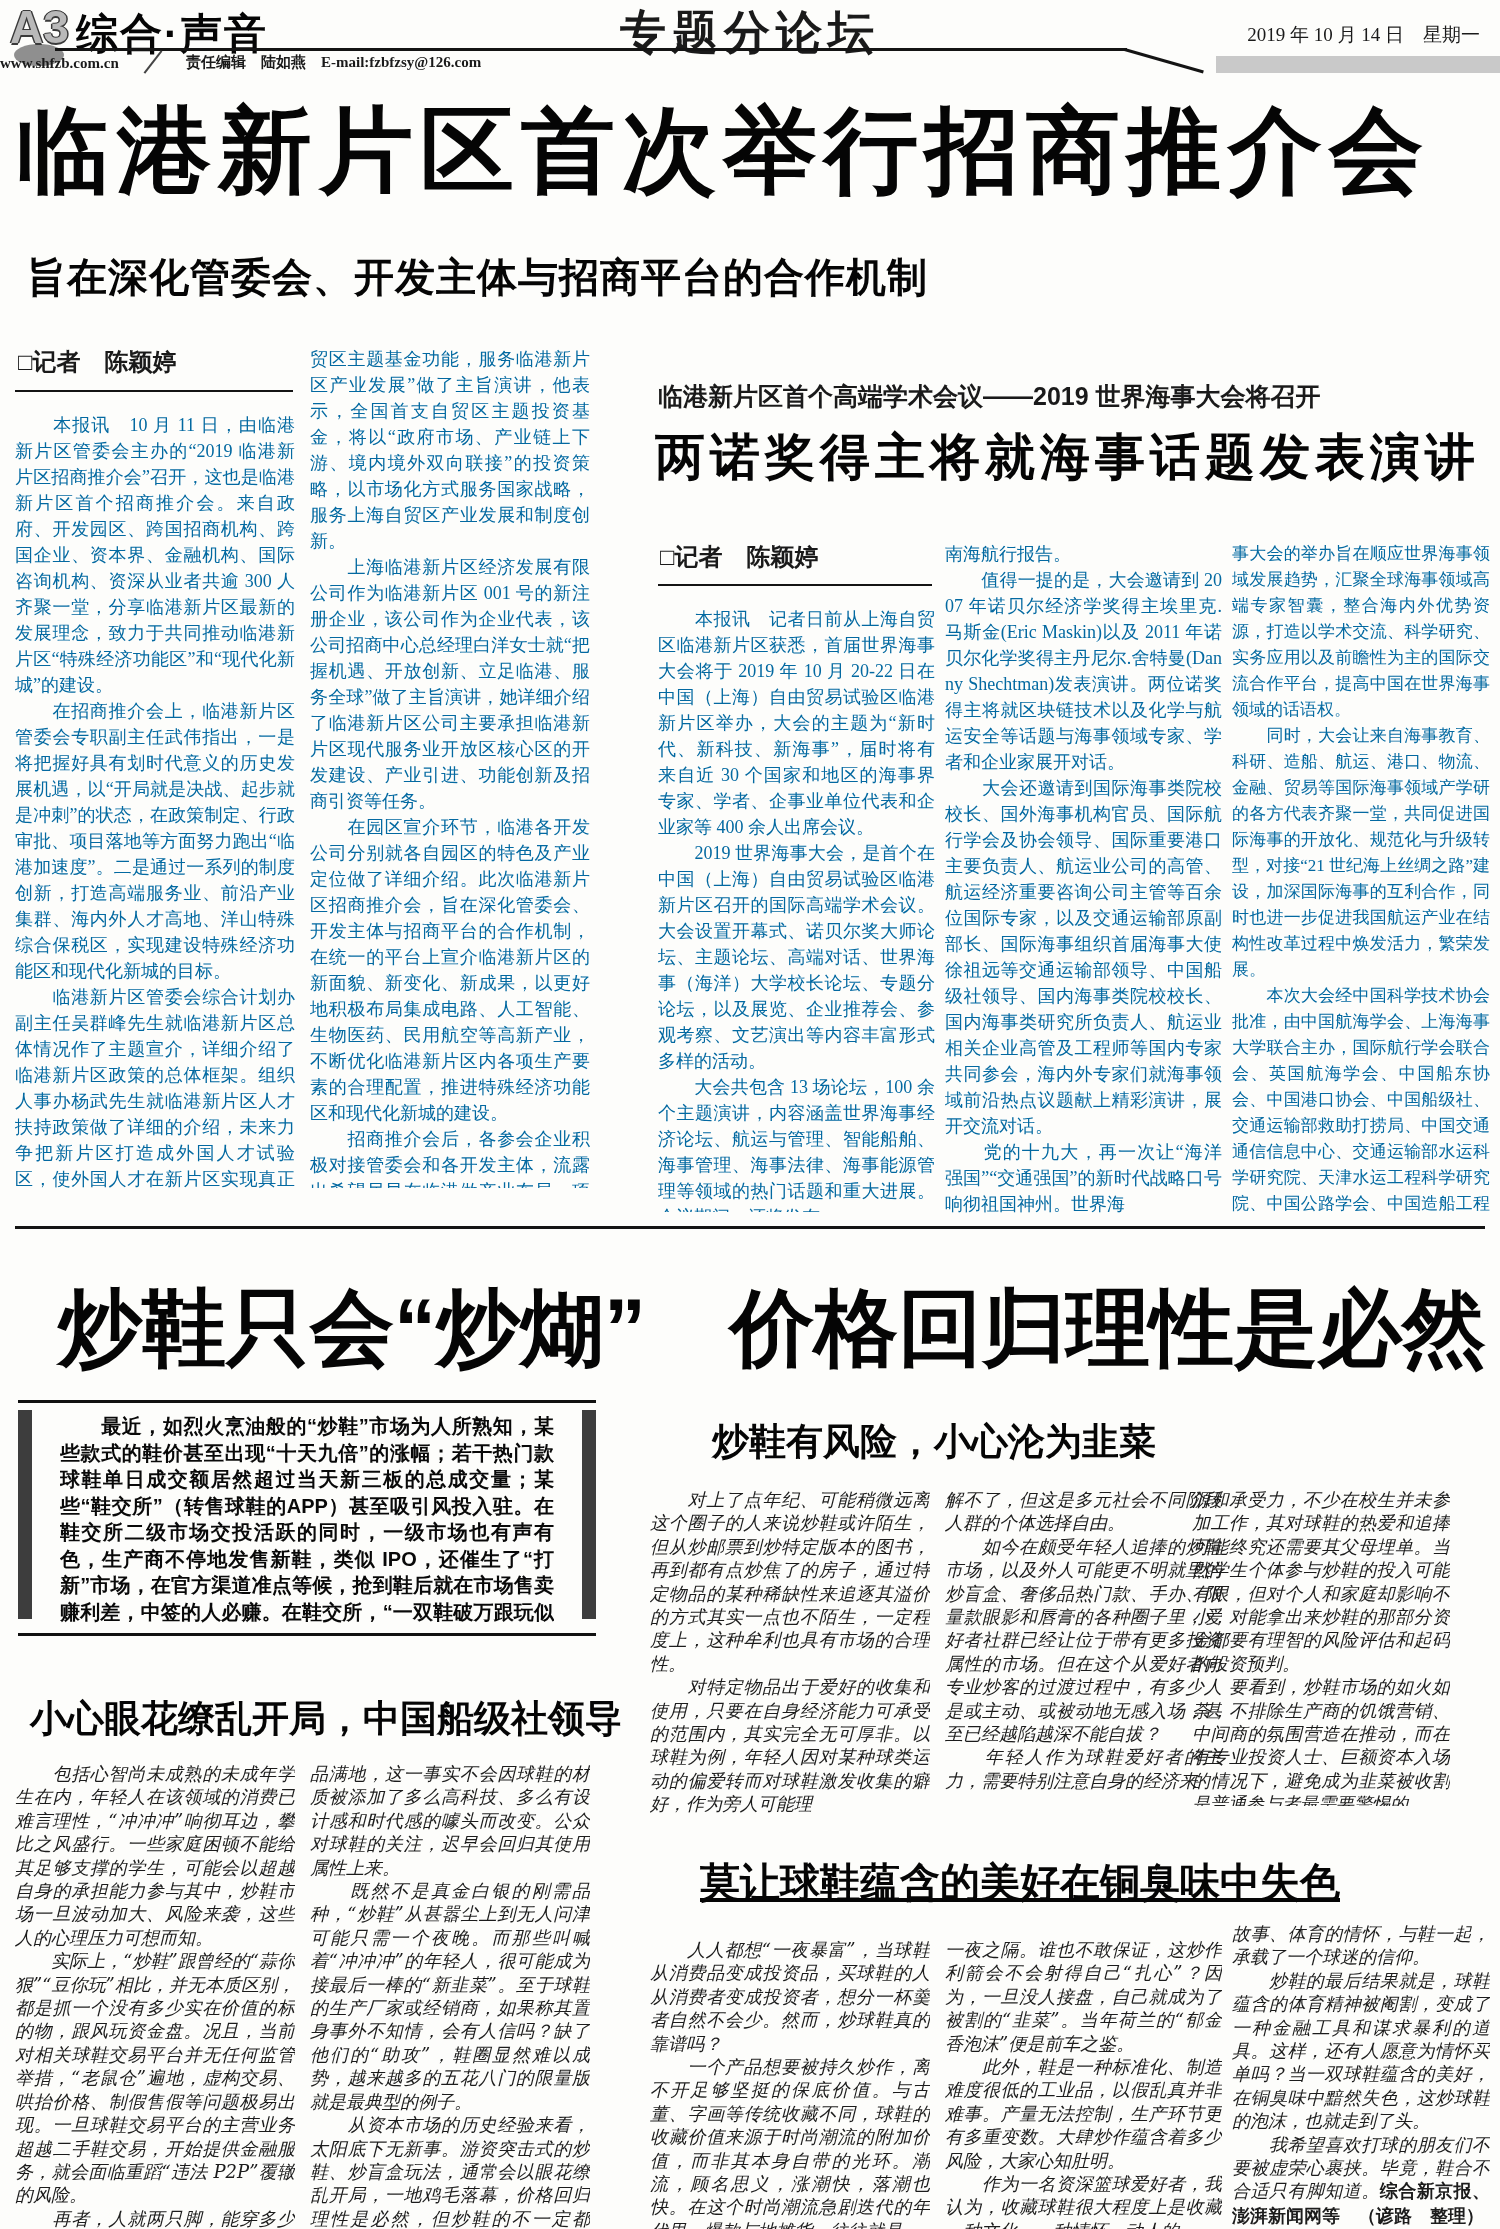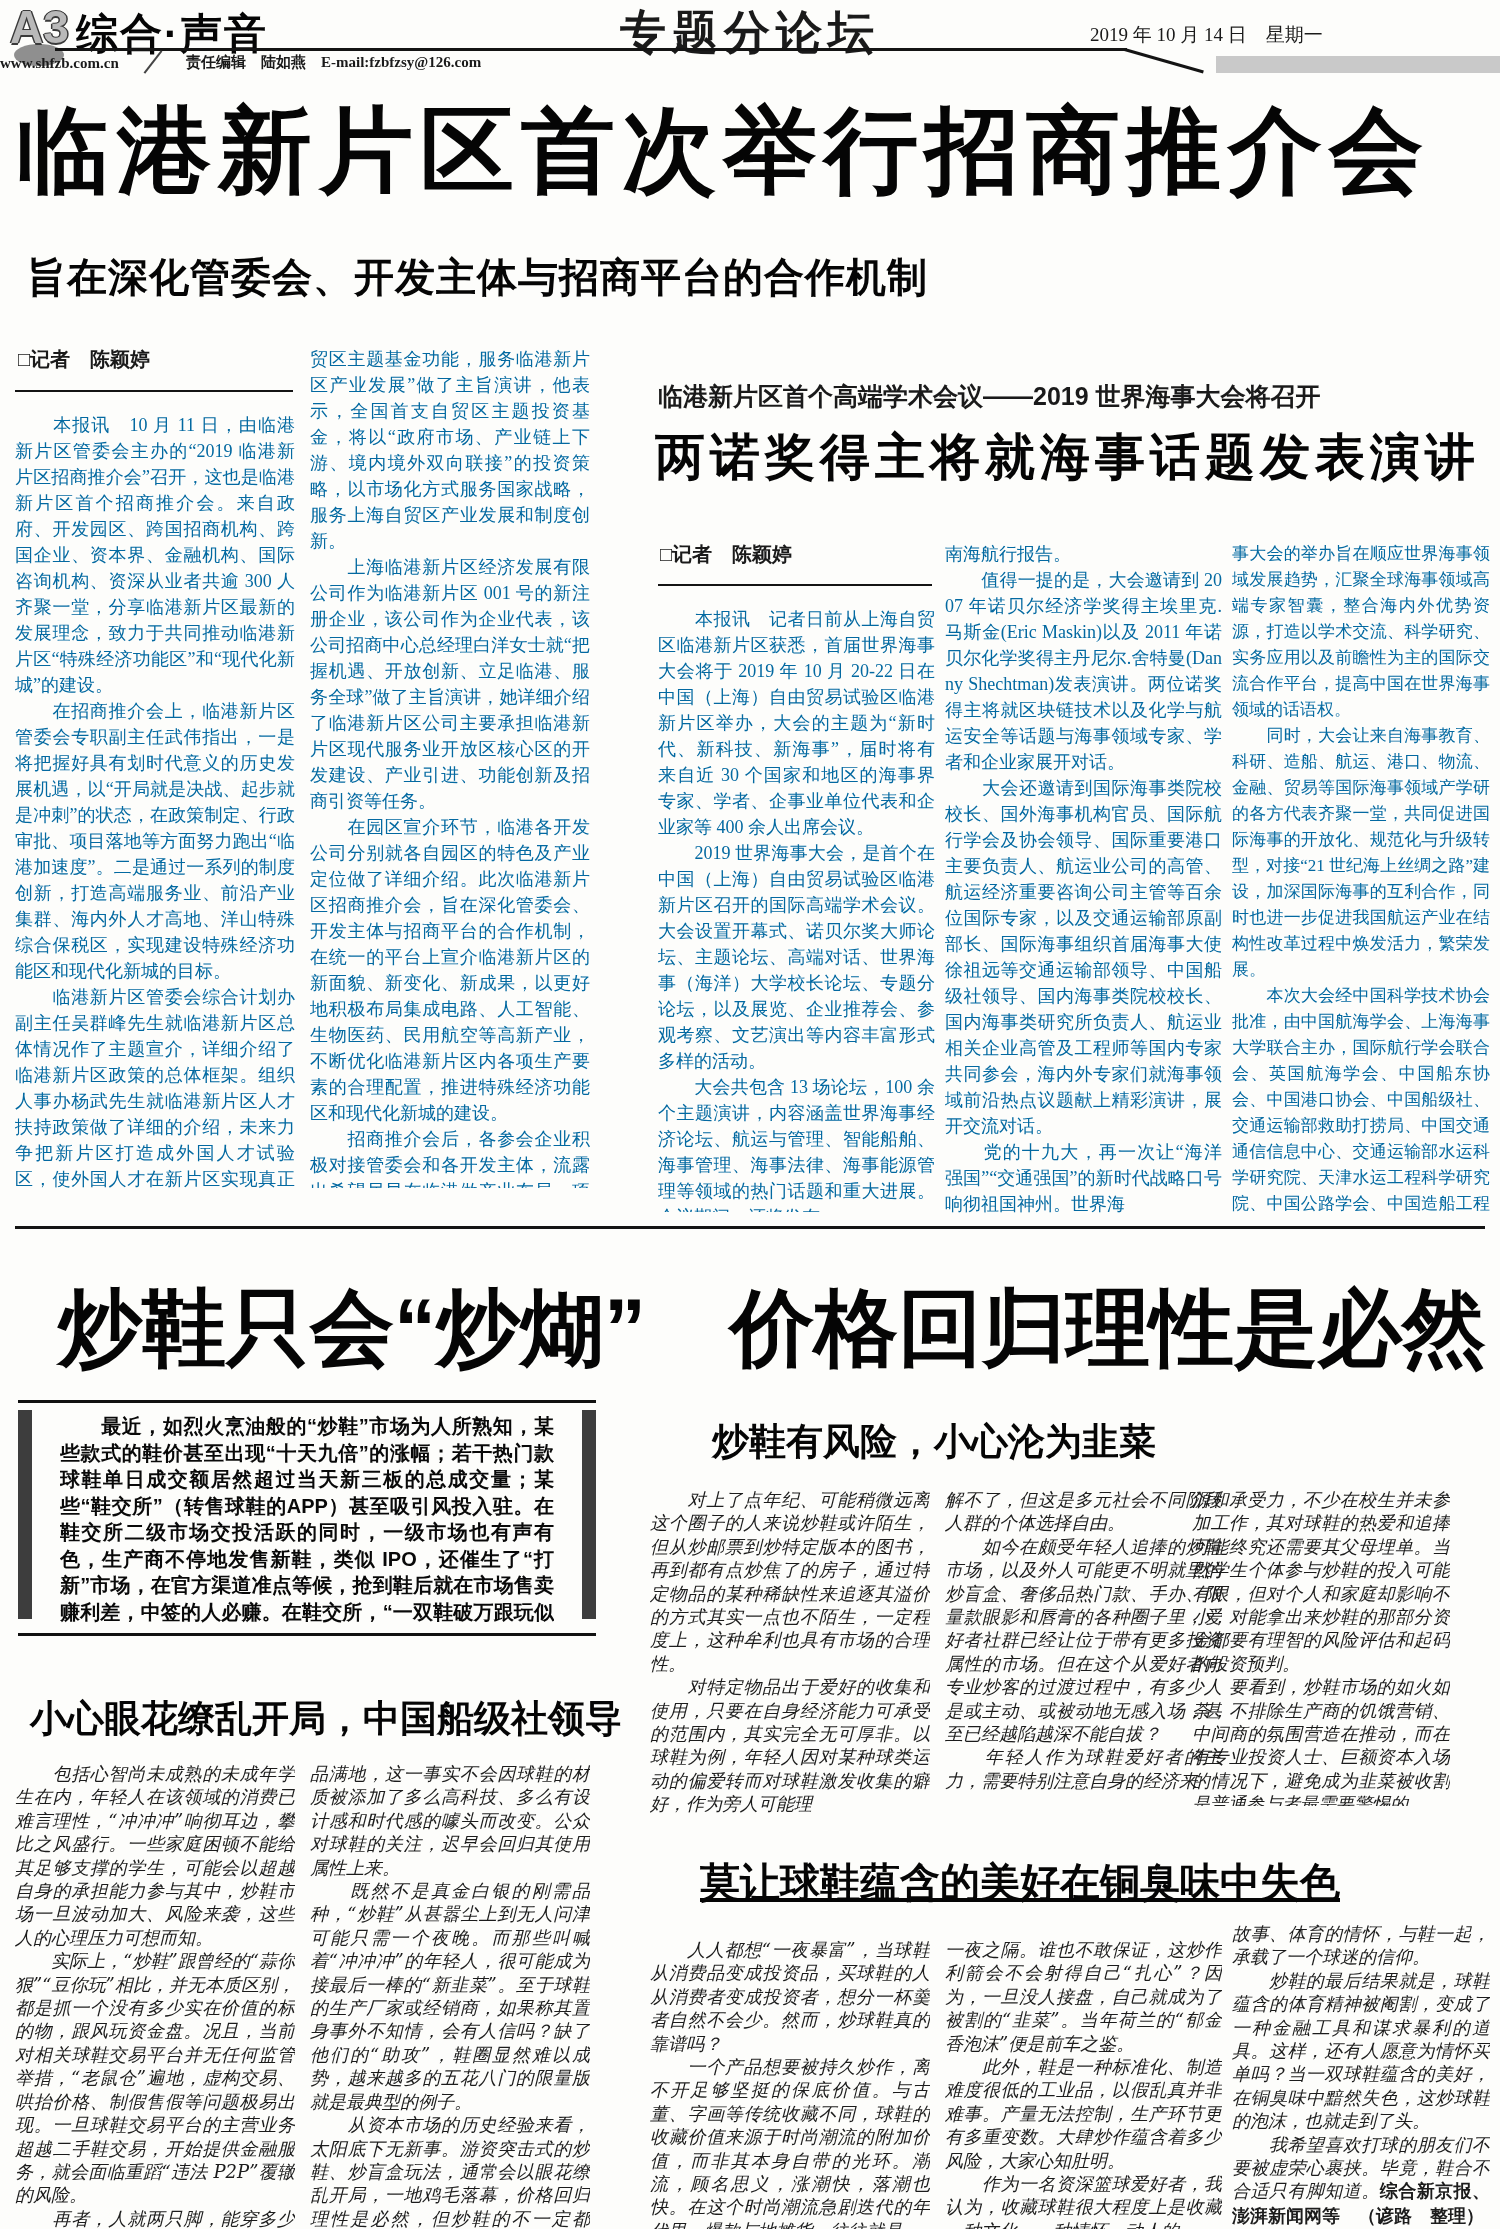--- a/index.html
+++ b/index.html
@@ -6,21 +6,21 @@
   .page{position:relative;width:1500px;height:2229px;margin:0 auto;background:#fdfdfb;overflow:hidden;
         font-family:"Liberation Serif",serif;color:#1a1a1a;}
   .abs{position:absolute;}
   .sans{font-family:"Liberation Sans",sans-serif;}
   .serifb{font-family:"Liberation Serif",serif;font-weight:bold;}
   .col{word-break:break-all;text-align:justify;white-space:pre-line;overflow:hidden;
        font-size:18px;line-height:26px;color:#0369a1;}
   .kai{font-family:"DejaVu Serif",serif;font-style:italic;font-size:18px;line-height:23.4px;color:#1c1c1c;}
   .headline{font-weight:900;white-space:nowrap;color:#050505;}
   .rule{background:#141414;}
-  .byline{font-size:20px;font-weight:bold;white-space:nowrap;}
+  .byline{font-size:24px;font-weight:bold;white-space:nowrap;}
   .subhead{font-family:"Liberation Sans",sans-serif;font-weight:900;white-space:nowrap;color:#050505;}
   .ledebox{border-top:3px solid #111;border-bottom:3px solid #111;background:#fdfdfb;}
   .ledebox .bar{position:absolute;top:7px;width:14px;height:209px;background:#3d3d3d;}
   .ledebox .txt{position:absolute;left:42px;right:42px;top:10px;bottom:6px;
         font-family:"Liberation Sans",sans-serif;font-weight:bold;font-size:20px;line-height:26.5px;
         text-align:justify;word-break:break-all;white-space:pre-line;overflow:hidden;color:#090909;}
   .credit{font-family:"Liberation Sans",sans-serif;font-style:normal;font-weight:bold;}
   .badgeA{font-family:"Liberation Sans",sans-serif;font-weight:900;color:#b9b9b9;
         text-shadow:1.5px 0 #3a3a3a,-1.5px 0 #3a3a3a,0 1.5px #3a3a3a,0 -1.5px #3a3a3a;line-height:1;}
   .ellipse{background:#8f8f8f;border-radius:50%;}
@@ -30,21 +30,21 @@
 
 <div class="page">
 
   <div class="abs" style="left:10px;top:4px;width:60px;height:66px;">
     <div class="ellipse abs" style="left:4px;top:40px;width:50px;height:22px;"></div>
     <div class="badgeA abs" style="left:0;top:0;font-size:46px;"><span>A3</span></div>
   </div>
   <div class="abs sans headline" style="left:76px;top:6px;font-size:42px;letter-spacing:2px;">综合·声音</div>
   <div class="abs serifb" style="left:0;top:2px;width:1500px;text-align:center;font-size:46px;letter-spacing:6px;font-weight:900;">专题分论坛</div>
   <div class="abs serifb" style="left:0;top:55px;width:1500px;text-align:left;font-size:15px;">www.shfzb.com.cn</div>
-  <div class="abs" style="left:1090px;top:22px;width:390px;font-size:19px;">2019 年 10 月 14 日　星期一</div>
+  <div class="abs" style="left:1090px;top:22px;width:390px;text-align:right;font-size:19px;">2019 年 10 月 14 日　星期一</div>
 
   <div class="rule abs" style="left:55px;top:48px;width:1072px;height:3px;"></div>
   <div class="rule abs" style="left:1125px;top:48px;width:82px;height:3px;transform:rotate(16deg);transform-origin:left top;"></div>
   <div class="abs" style="left:1216px;top:56px;width:284px;height:17px;background:#c9c9c9;"></div>
   <div class="rule abs" style="left:152px;top:48px;width:2px;height:28px;transform:rotate(38deg);transform-origin:center;background:#444;"></div>
   <div class="abs" style="left:186px;top:53px;font-size:15px;font-weight:bold;">责任编辑　陆如燕　E-mail:fzbfzsy@126.com</div>
 
   <div class="abs sans headline" style="left:16px;top:88px;font-size:94px;letter-spacing:7px;">临港新片区首次举行招商推介会</div>
   <div class="abs sans headline" style="left:26px;top:250px;font-size:40px;letter-spacing:1px;font-weight:700;">旨在深化管委会、开发主体与招商平台的合作机制</div>
   <div class="abs byline sans" style="left:18px;top:346px;">□记者　陈颖婷</div>

